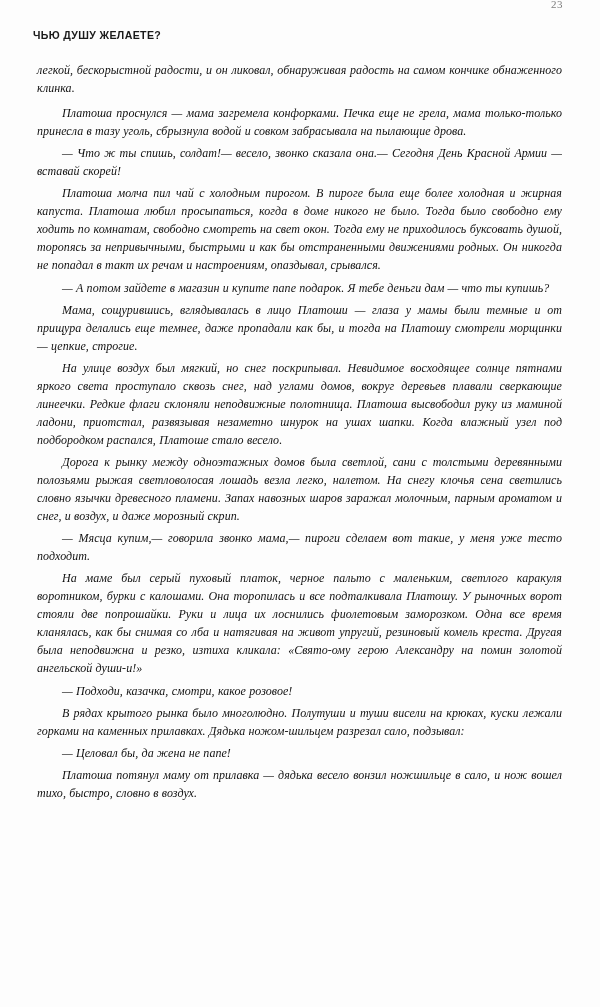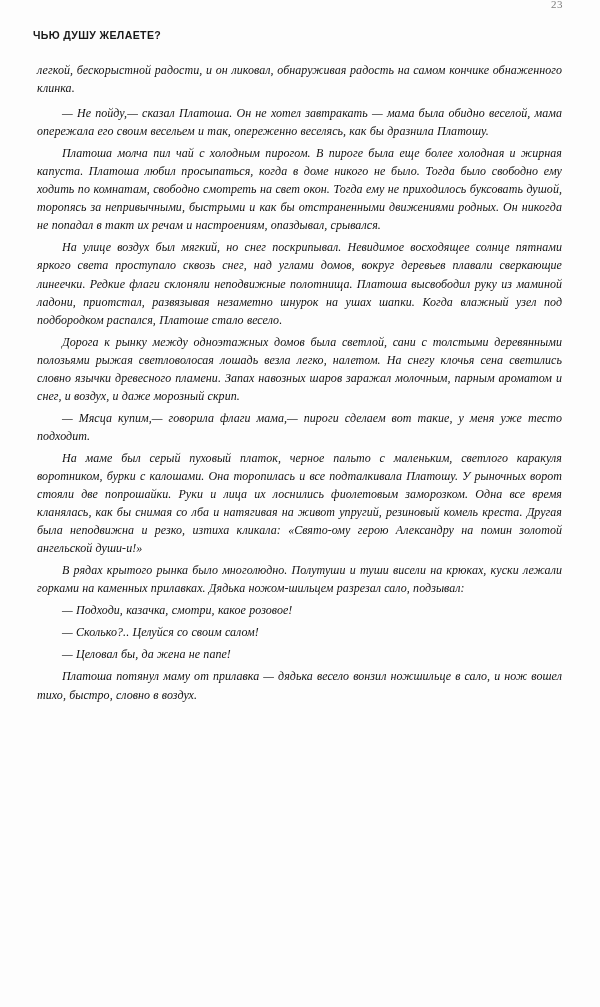--- a/index.html
+++ b/index.html
@@ -82,27 +82,29 @@
 
 <div class="page">
   <div class="page-inner">
 
     <div class="running-head">ЧЬЮ ДУШУ ЖЕЛАЕТЕ?</div>
 
     <div class="folio">23</div>
 
     <div class="textblock">
         <p class="cont gap-after">легкой, бескорыстной радости, и он ликовал, обнаруживая радость на самом кончике обнаженного клинка.</p>
-        <p class="indent">— Не пойду,— сказал Платоша. Он не хотел завтракать — мама была обидно веселой, мама опережала его своим весельем и так, опереженно веселясь, как бы дразнила Платошу.</p>
+        <p class="indent">Платоша проснулся — мама загремела конфорками. Печка еще не грела, мама только-только принесла в тазу уголь, сбрызнула водой и совком забрасывала на пылающие дрова.</p>
+        <p class="indent">— Что ж ты спишь, солдат!— весело, звонко сказала она.— Сегодня День Красной Армии — вставай скорей!</p>
         <p class="indent">Платоша молча пил чай с холодным пирогом. В пироге была еще более холодная и жирная капуста. Платоша любил просыпаться, когда в доме никого не было. Тогда было свободно ему ходить по комнатам, свободно смотреть на свет окон. Тогда ему не приходилось буксовать душой, торопясь за непривычными, быстрыми и как бы отстраненными движениями родных. Он никогда не попадал в такт их речам и настроениям, опаздывал, срывался.</p>
+        <p class="indent">— А потом зайдете в магазин и купите папе подарок. Я тебе деньги дам — что ты купишь?</p>
+        <p class="indent">Мама, сощурившись, вглядывалась в лицо Платоши — глаза у мамы были темные и от прищура делались еще темнее, даже пропадали как бы, и тогда на Платошу смотрели морщинки — цепкие, строгие.</p>
         <p class="indent">На улице воздух был мягкий, но снег поскрипывал. Невидимое восходящее солнце пятнами яркого света проступало сквозь снег, над углами домов, вокруг деревьев плавали сверкающие линеечки. Редкие флаги склоняли неподвижные полотнища. Платоша высвободил руку из маминой ладони, приотстал, развязывая незаметно шнурок на ушах шапки. Когда влажный узел под подбородком распался, Платоше стало весело.</p>
         <p class="indent">Дорога к рынку между одноэтажных домов была светлой, сани с толстыми деревянными полозьями рыжая светловолосая лошадь везла легко, налетом. На снегу клочья сена светились словно язычки древесного пламени. Запах навозных шаров заражал молочным, парным ароматом и снег, и воздух, и даже морозный скрип.</p>
-        <p class="indent">— Мясца купим,— говорила флаги мама,— пироги сделаем вот такие, у меня уже тесто подходит.</p>
+        <p class="indent">— Мясца купим,— говорила звонко мама,— пироги сделаем вот такие, у меня уже тесто подходит.</p>
         <p class="indent">На маме был серый пуховый платок, черное пальто с маленьким, светлого каракуля воротником, бурки с калошами. Она торопилась и все подталкивала Платошу. У рыночных ворот стояли две попрошайки. Руки и лица их лоснились фиолетовым заморозком. Одна все время кланялась, как бы снимая со лба и натягивая на живот упругий, резиновый комель креста. Другая была неподвижна и резко, изтиха кликала: «Свято-ому герою Александру на помин золотой ангельской души-и!»</p>
+        <p class="indent">— Подходи, казачка, смотри, какое розовое!</p>
         <p class="indent">В рядах крытого рынка было многолюдно. Полутуши и туши висели на крюках, куски лежали горками на каменных прилавках. Дядька ножом-шильцем разрезал сало, подзывал:</p>
-        <p class="indent">— Подходи, казачка, смотри, какое розовое!</p>
-        <p class="indent">— Сколько?.. Целуйся со своим салом!</p>
         <p class="indent">— Целовал бы, да жена не папе!</p>
         <p class="indent">Платоша потянул маму от прилавка — дядька весело вонзил ножшильце в сало, и нож вошел тихо, быстро, словно в воздух.</p>
       </div>
 
   </div>
 </div>
 
 </body></html>

